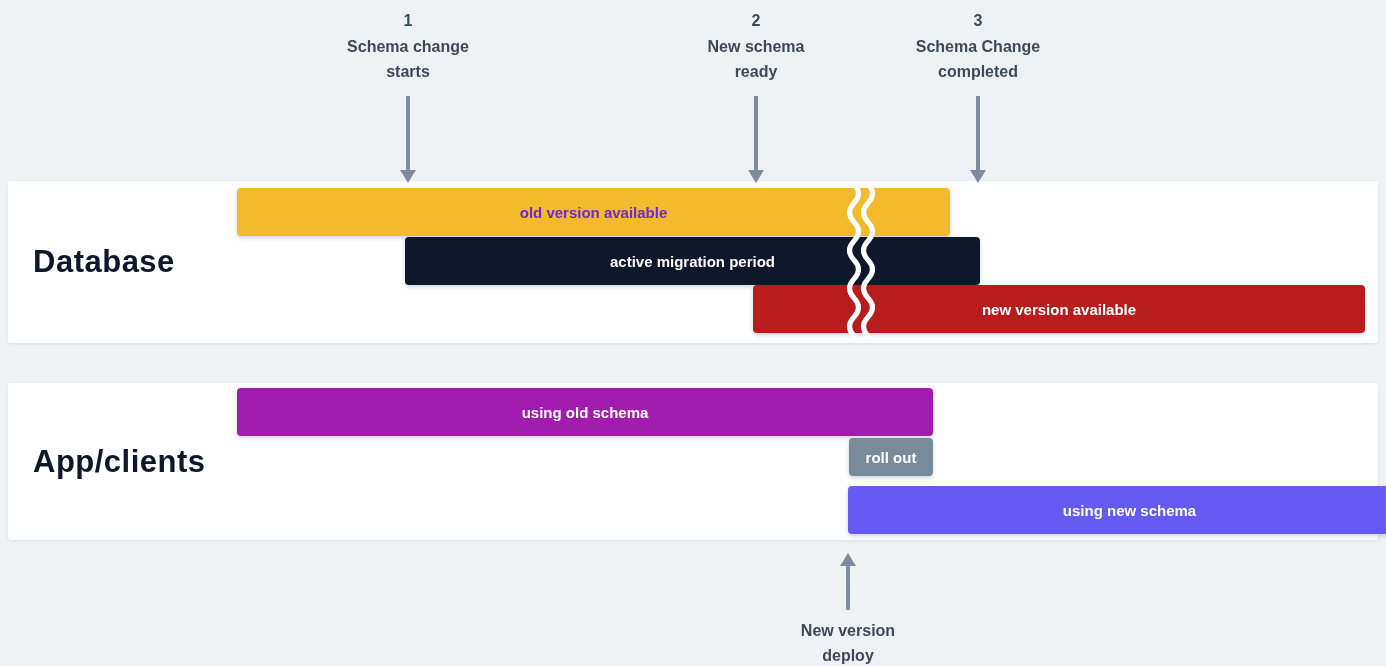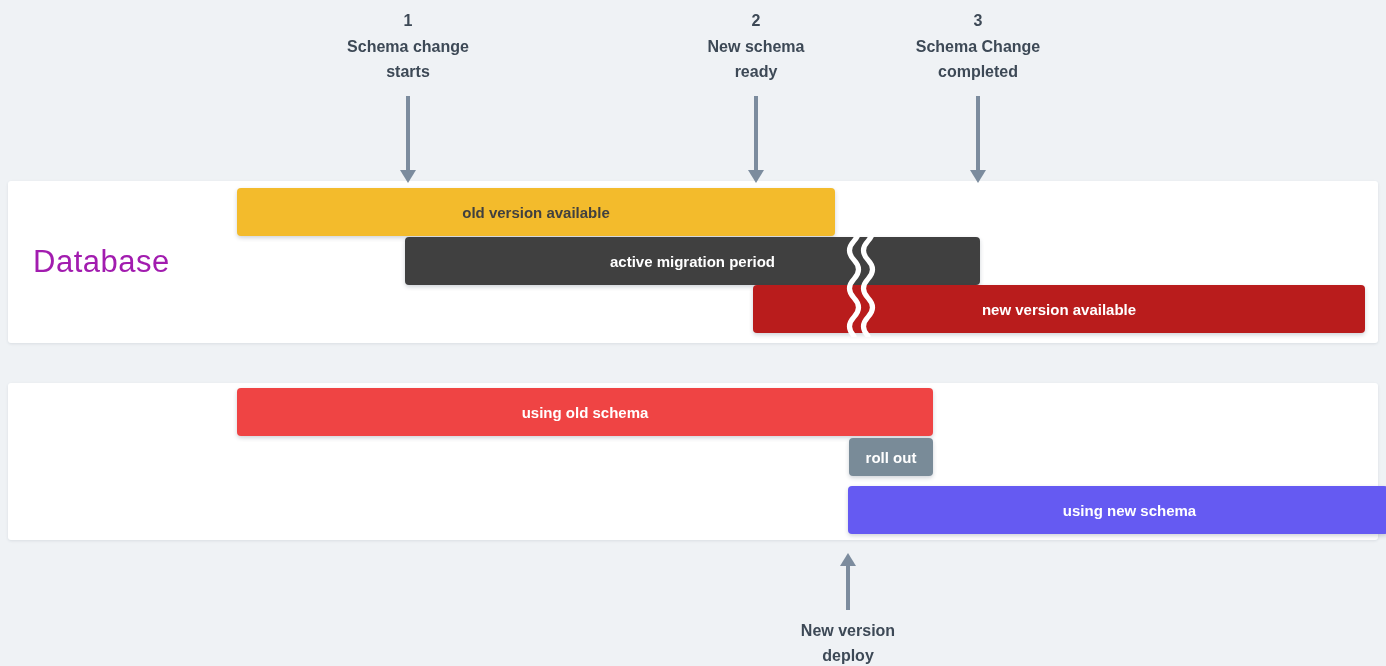--- a/index.html
+++ b/index.html
@@ -44,36 +44,36 @@
   .card{
     position:absolute;left:8px;width:1370px;
     background:#ffffff;border-radius:3px;
     box-shadow:0 1px 3px rgba(30,50,70,0.10);
     z-index:1;
   }
   .card-db{top:181px;height:162px;}
   .card-app{top:383px;height:157px;}
   .card h2{
     position:absolute;left:25px;top:50%;transform:translateY(-50%);
-    margin:0;font-size:31px;font-weight:400;color:#a21caf;
+    margin:0;font-size:31px;font-weight:700;color:#0f172a;
     letter-spacing:0.5px;
   }
 
   
   .bar{
     position:absolute;height:48px;border-radius:4px;
     display:flex;align-items:center;justify-content:center;
     font-size:15px;font-weight:700;color:#ffffff;
     box-shadow:0 2px 4px rgba(40,60,80,0.22);
     white-space:nowrap;
   }
-  .bar-old-version   {left:229px;top:7px;  width:598px;background:#f3bb2c;color:#404040;}
-  .bar-migration     {left:397px;top:56px; width:575px;background:#404040;}
+  .bar-old-version   {left:229px;top:7px;  width:713px;background:#f3bb2c;color:#6d28d9;}
+  .bar-migration     {left:397px;top:56px; width:575px;background:#0f172a;}
   .bar-new-version   {left:745px;top:104px;width:612px;background:#b91c1c;}
-  .bar-using-old     {left:229px;top:5px;  width:696px;background:#ef4444;}
+  .bar-using-old     {left:229px;top:5px;  width:696px;background:#a21caf;}
   .bar-roll-out      {left:841px;top:55px; width:84px; height:38px;background:#798b98;text-align:center;}
   .bar-using-new     {left:840px;top:103px;width:517px;background:#655af2;padding-left:23px;}
 
   
   .squiggle{
     position:absolute;left:845px;top:183px;z-index:5;
   }
 
   
   .deploy{
@@ -124,20 +124,21 @@
     <div class="bar bar-migration">active migration period</div>
     <div class="bar bar-new-version">new version available</div>
   </section>
 
   <svg class="squiggle" width="34" height="154" viewBox="0 0 34 154" fill="none">
     <path d="M9 1 q9 9.5 0 19 t0 19 t0 19 t0 19 t0 19 t0 19 t0 19 t0 19" stroke="#ffffff" stroke-width="5" stroke-linecap="round" fill="none"></path>
     <path d="M23 1 q9 9.5 0 19 t0 19 t0 19 t0 19 t0 19 t0 19 t0 19 t0 19" stroke="#ffffff" stroke-width="5" stroke-linecap="round" fill="none"></path>
   </svg>
 
   <section class="card card-app">
+    <h2>App/clients</h2>
     <div class="bar bar-using-old">using old schema</div>
     <div class="bar bar-roll-out">roll out</div>
     <div class="bar bar-using-new">using new schema</div>
   </section>
 
   <div class="deploy">
     <div class="arrow arrow-up">
       <span class="head"></span>
       <span class="shaft"></span>
     </div>

